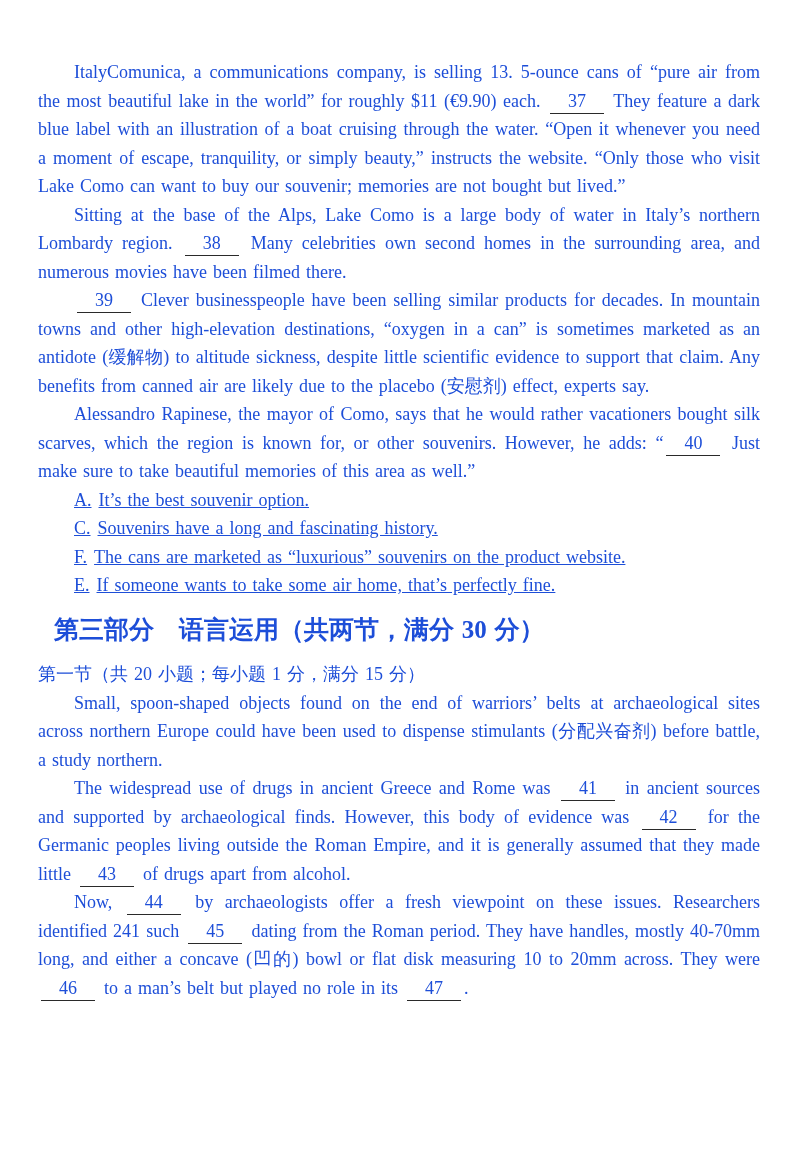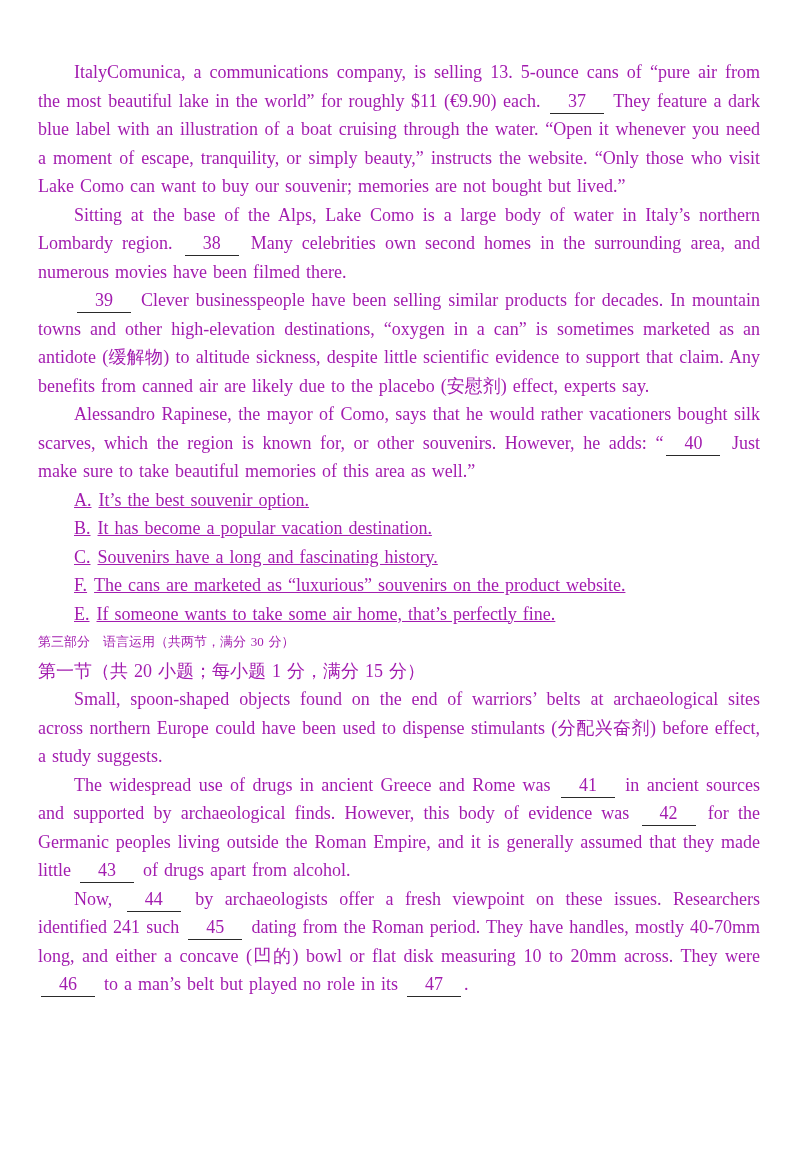--- a/index.html
+++ b/index.html
@@ -5,21 +5,21 @@
   * { box-sizing: border-box; }
   html, body { margin: 0; padding: 0; background: #ffffff; }
   .page {
     width: 800px;
     height: 1163px;
     background: #ffffff;
     padding: 58px 40px 0 38px;
     font-family: "Liberation Serif", "DejaVu Serif", serif;
     font-size: 18px;
     line-height: 28.5px;
-    color: #a21caf;
+    color: #1d4ed8;
     word-spacing: 1.5px;
     overflow: hidden;
   }
   p.para {
     margin: 0;
     text-indent: 2em;
     text-align: justify;
   }
   .blank {
     display: inline-block;
@@ -28,23 +28,23 @@
     margin: 0 3px;
     text-indent: 0;
     text-align: center;
     line-height: 21px;
     border-bottom: 1.5px solid #2a2a2a;
   }
   .options { margin: 0; text-decoration: underline; }
   .option { margin: 0; padding-left: 2em; text-align: left; }
   .opt-label { margin-right: 7px; }
   .part3-header {
-    margin: 0;
-    font-size: 13px;
-    font-weight: 400;
+    margin: 16px;
+    font-size: 25px;
+    font-weight: 700;
     line-height: 28.5px;
   }
   .section1 { margin: 0; line-height: 28.5px; }
   .instruction { margin: 0; text-indent: 2em; line-height: 28.5px; }
 </style>
 </head>
 <body>
 
 <div class="page">
 
@@ -56,39 +56,36 @@
         <p class="para"><span class="blank">39</span> Clever businesspeople have been selling similar products for decades. In mountain towns and other high-elevation destinations, “oxygen in a can” is sometimes marketed as an antidote (缓解物) to altitude sickness, despite little scientific evidence to support that claim. Any benefits from canned air are likely due to the placebo (安慰剂) effect, experts say.</p>
         <p class="para">Alessandro Rapinese, the mayor of Como, says that he would rather vacationers bought silk scarves, which the region is known for, or other souvenirs. However, he adds: “<span class="blank">40</span> Just make sure to take beautiful memories of this area as well.”</p>
       </div>
 
     <div class="options">
 
     <div class="option">
           <span class="opt-label">A.</span><span>It’s the best souvenir option.</span>
         </div>
         <div class="option">
-          <span class="opt-label">B.</span><span>It has become a popular vacation destination.</span>
-        </div>
-        <div class="option">
           <span class="opt-label">C.</span><span>Souvenirs have a long and fascinating history.</span>
         </div>
         <div class="option">
           <span class="opt-label">F.</span><span>The cans are marketed as “luxurious” souvenirs on the product website.</span>
         </div>
         <div class="option">
           <span class="opt-label">E.</span><span>If someone wants to take some air home, that’s perfectly fine.</span>
         </div>
       </div>
   </section>
 
   <section>
     <h2 class="part3-header">第三部分　语言运用（共两节，满分 30 分）</h2>
     <div class="section1">第一节（共 20 小题；每小题 1 分，满分 15 分）</div>
 
     <div>
 
-    <p class="para">Small, spoon-shaped objects found on the end of warriors’ belts at archaeological sites across northern Europe could have been used to dispense stimulants (分配兴奋剂) before effect, a study suggests.</p>
+    <p class="para">Small, spoon-shaped objects found on the end of warriors’ belts at archaeological sites across northern Europe could have been used to dispense stimulants (分配兴奋剂) before battle, a study northern.</p>
         <p class="para">The widespread use of drugs in ancient Greece and Rome was <span class="blank">41</span> in ancient sources and supported by archaeological finds. However, this body of evidence was <span class="blank">42</span> for the Germanic peoples living outside the Roman Empire, and it is generally assumed that they made little <span class="blank">43</span> of drugs apart from alcohol.</p>
         <p class="para">Now, <span class="blank">44</span> by archaeologists offer a fresh viewpoint on these issues. Researchers identified 241 such <span class="blank">45</span> dating from the Roman period. They have handles, mostly 40-70mm long, and either a concave (凹的) bowl or flat disk measuring 10 to 20mm across. They were <span class="blank">46</span> to a man’s belt but played no role in its <span class="blank">47</span>.</p>
       </div>
   </section>
 
 </div>
 
 </body></html>

